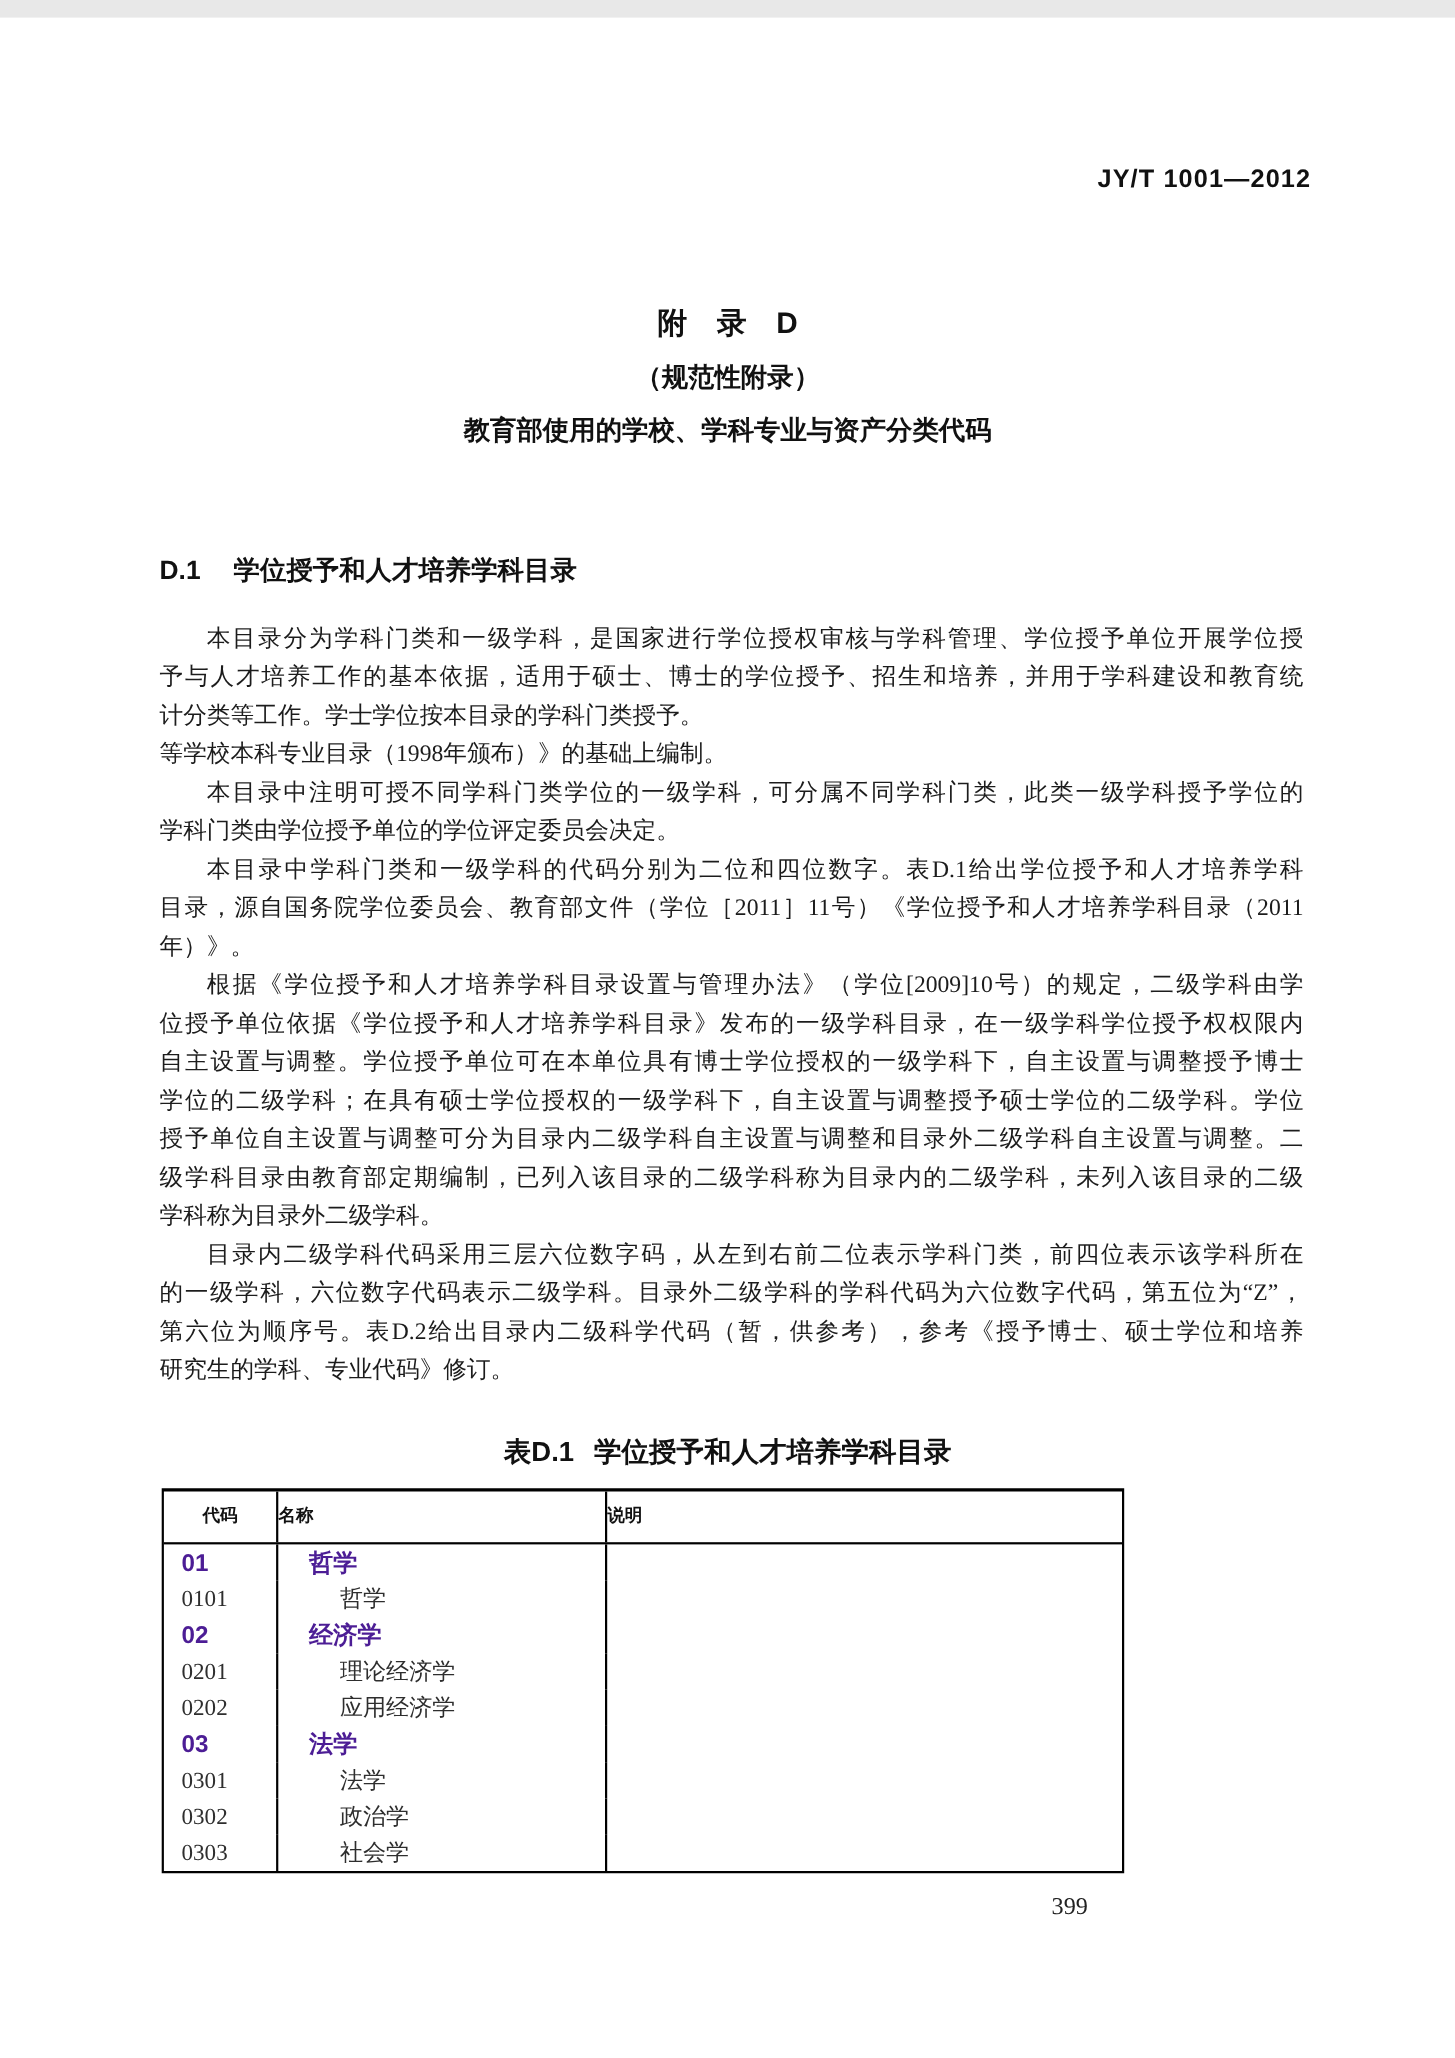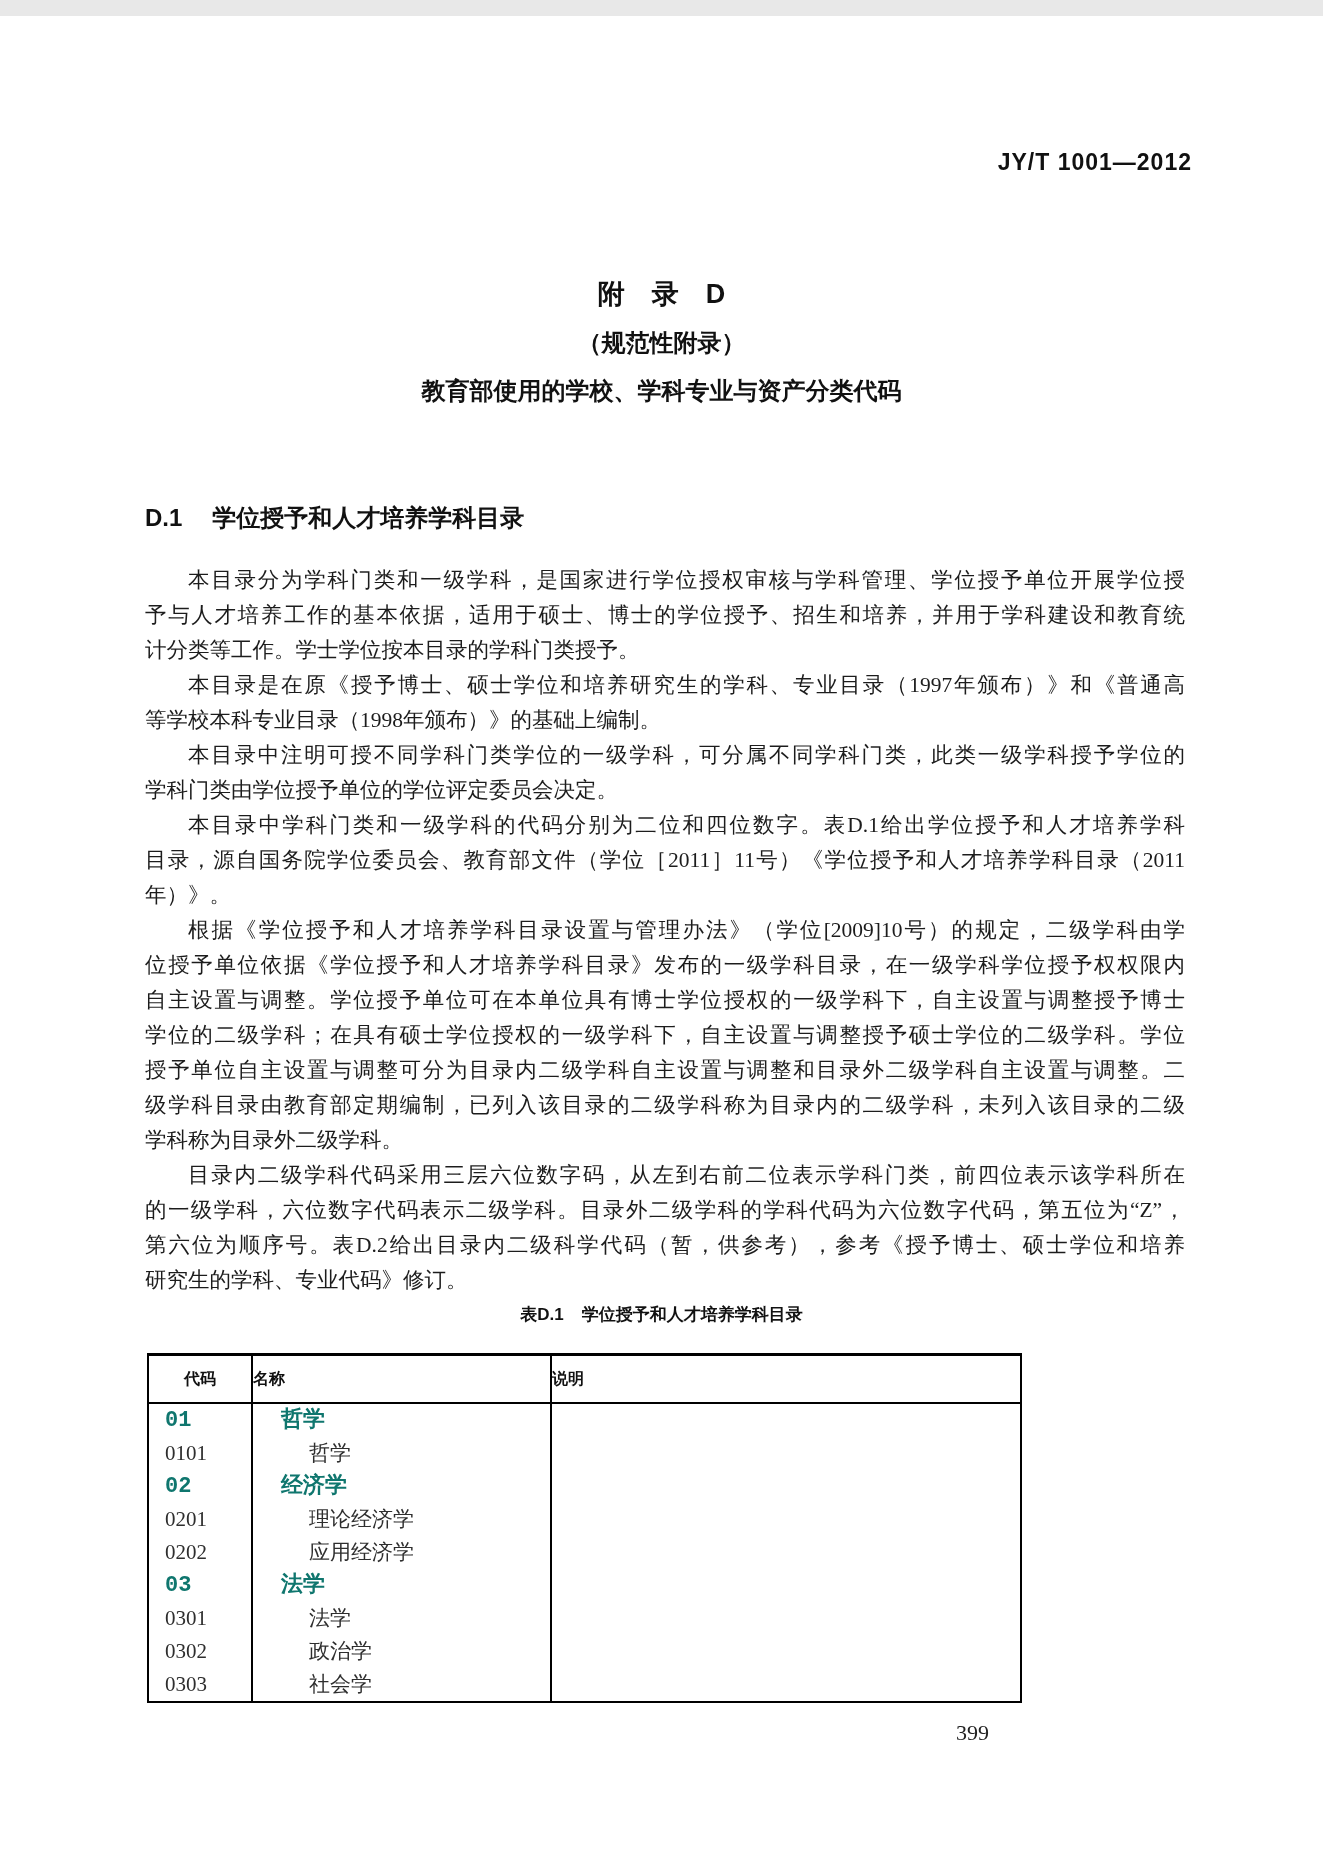--- a/index.html
+++ b/index.html
@@ -49,21 +49,21 @@
   .line{
     text-align:justify;
     text-align-last:justify;
   }
   .line.indent{text-indent:43px;}
   .line.last{text-align-last:left;}
 
   .table-caption{
     position:absolute;top:1287px;left:0;right:0;text-align:center;
     font-family:"Liberation Sans","DejaVu Sans",sans-serif;
-    font-weight:bold;font-size:17px;color:#111;
+    font-weight:bold;font-size:25px;color:#111;
   }
   .table-caption .cap-label{margin-right:18px;}
 
   .dtable{
     position:absolute;top:1337px;left:147px;width:875px;
     border:2px solid #000;border-top-width:3px;
     box-sizing:border-box;
   }
   .thead,.trow{
     display:grid;
@@ -76,22 +76,22 @@
     font-weight:bold;font-size:16px;color:#111;
   }
   .trow{height:33px;line-height:33px;}
   .tcell{overflow:hidden;white-space:nowrap;box-sizing:border-box;}
   .tcell.code,.tcell.name{border-right:2px solid #000;}
   .thead .code{text-align:center;}
   .thead .name{}
   .thead .desc{}
   .trow .code{padding-left:16px;}
   .trow.level1{
-    font-family:Liberation Mono, monospace;
-    font-weight:bold;font-size:22px;color:#0f766e;
+    font-family:Liberation Sans, sans-serif;
+    font-weight:bold;font-size:22px;color:#4c1d95;
   }
   .trow.level1 .name{padding-left:28px;}
   .trow.level2{font-size:21px;color:#2e2e2e;}
   .trow.level2 .name{padding-left:56px;}
 
   .page-number{
     position:absolute;top:1704px;left:956px;
     font-size:22px;color:#222;
   }
 </style>
@@ -108,21 +108,20 @@
 
   <div class="section-heading">
     <span class="sec-num">D.1</span><span>学位授予和人才培养学科目录</span>
   </div>
 
   <div class="body-text">
     <div class="line indent">本目录分为学科门类和一级学科，是国家进行学位授权审核与学科管理、学位授予单位开展学位授</div>
     <div class="line">予与人才培养工作的基本依据，适用于硕士、博士的学位授予、招生和培养，并用于学科建设和教育统</div>
     <div class="line last">计分类等工作。学士学位按本目录的学科门类授予。</div>
 
-    <div class="line indent">本目录是在原《授予博士、硕士学位和培养研究生的学科、专业目录（1997年颁布）》和《普通高</div>
     <div class="line last">等学校本科专业目录（1998年颁布）》的基础上编制。</div>
 
     <div class="line indent">本目录中注明可授不同学科门类学位的一级学科，可分属不同学科门类，此类一级学科授予学位的</div>
     <div class="line last">学科门类由学位授予单位的学位评定委员会决定。</div>
 
     <div class="line indent">本目录中学科门类和一级学科的代码分别为二位和四位数字。表D.1给出学位授予和人才培养学科</div>
     <div class="line">目录，源自国务院学位委员会、教育部文件（学位［2011］11号）《学位授予和人才培养学科目录（2011</div>
     <div class="line last">年）》。</div>
 
     <div class="line indent">根据《学位授予和人才培养学科目录设置与管理办法》（学位[2009]10号）的规定，二级学科由学</div>

